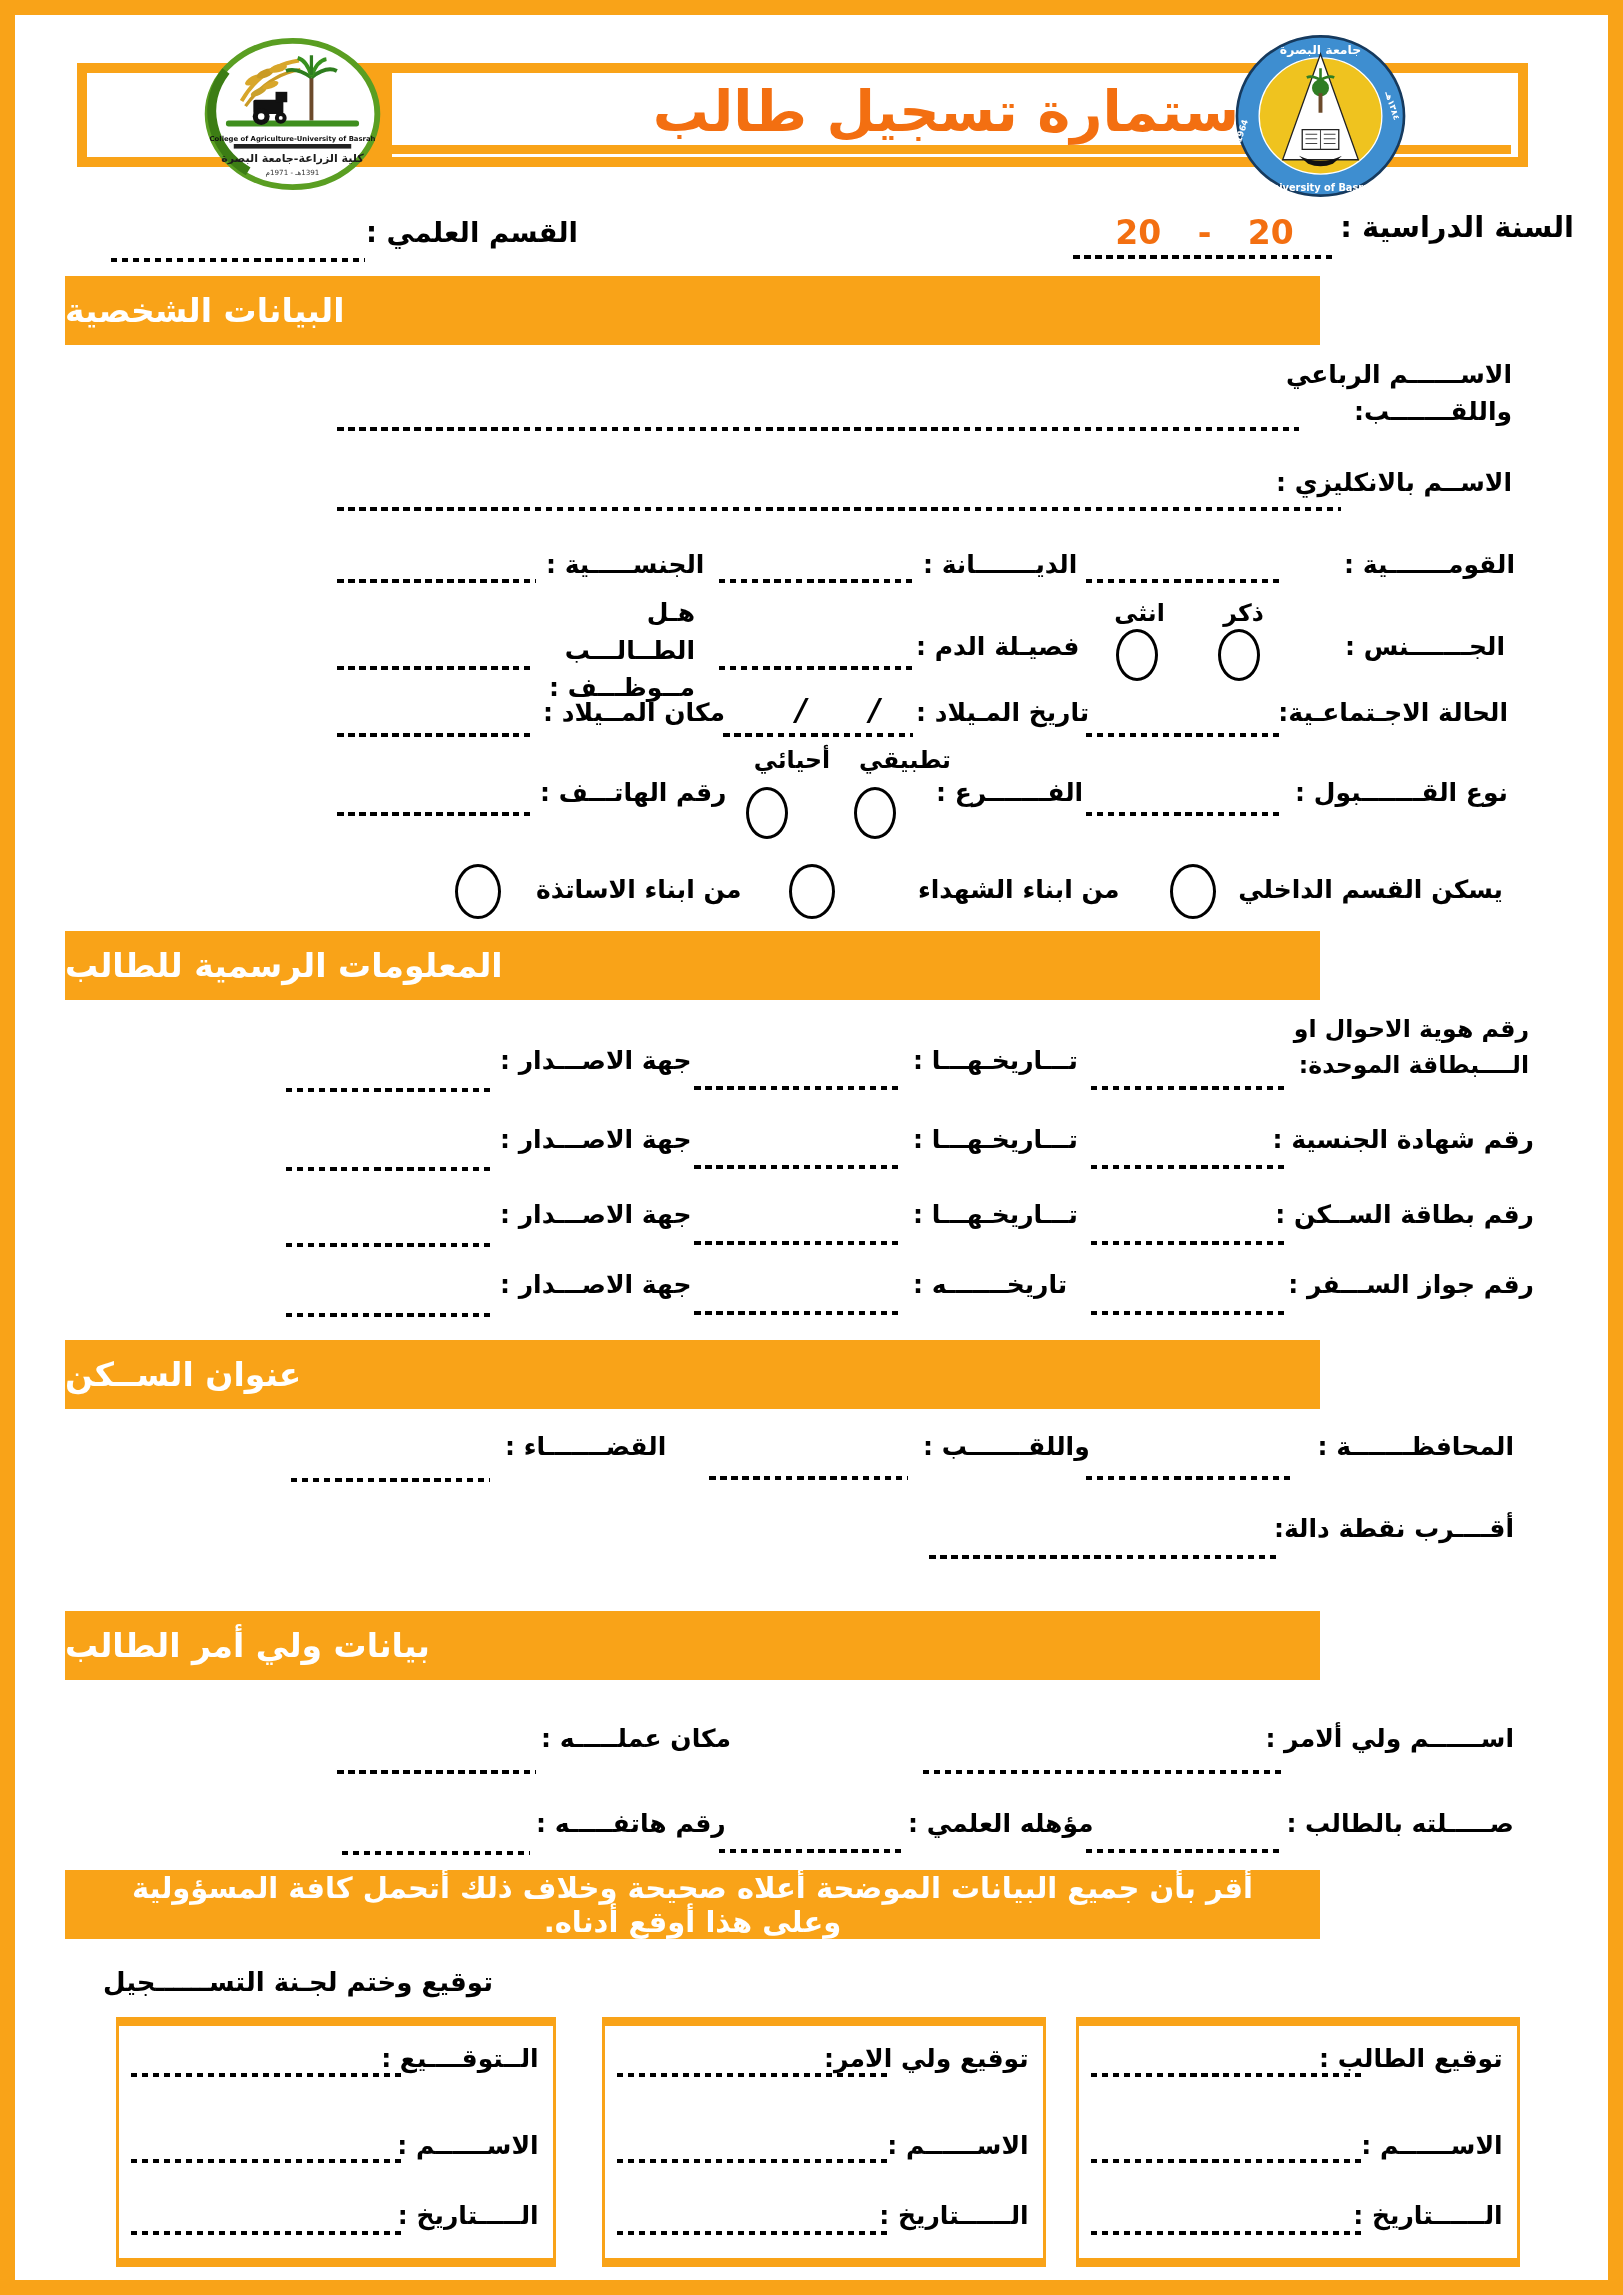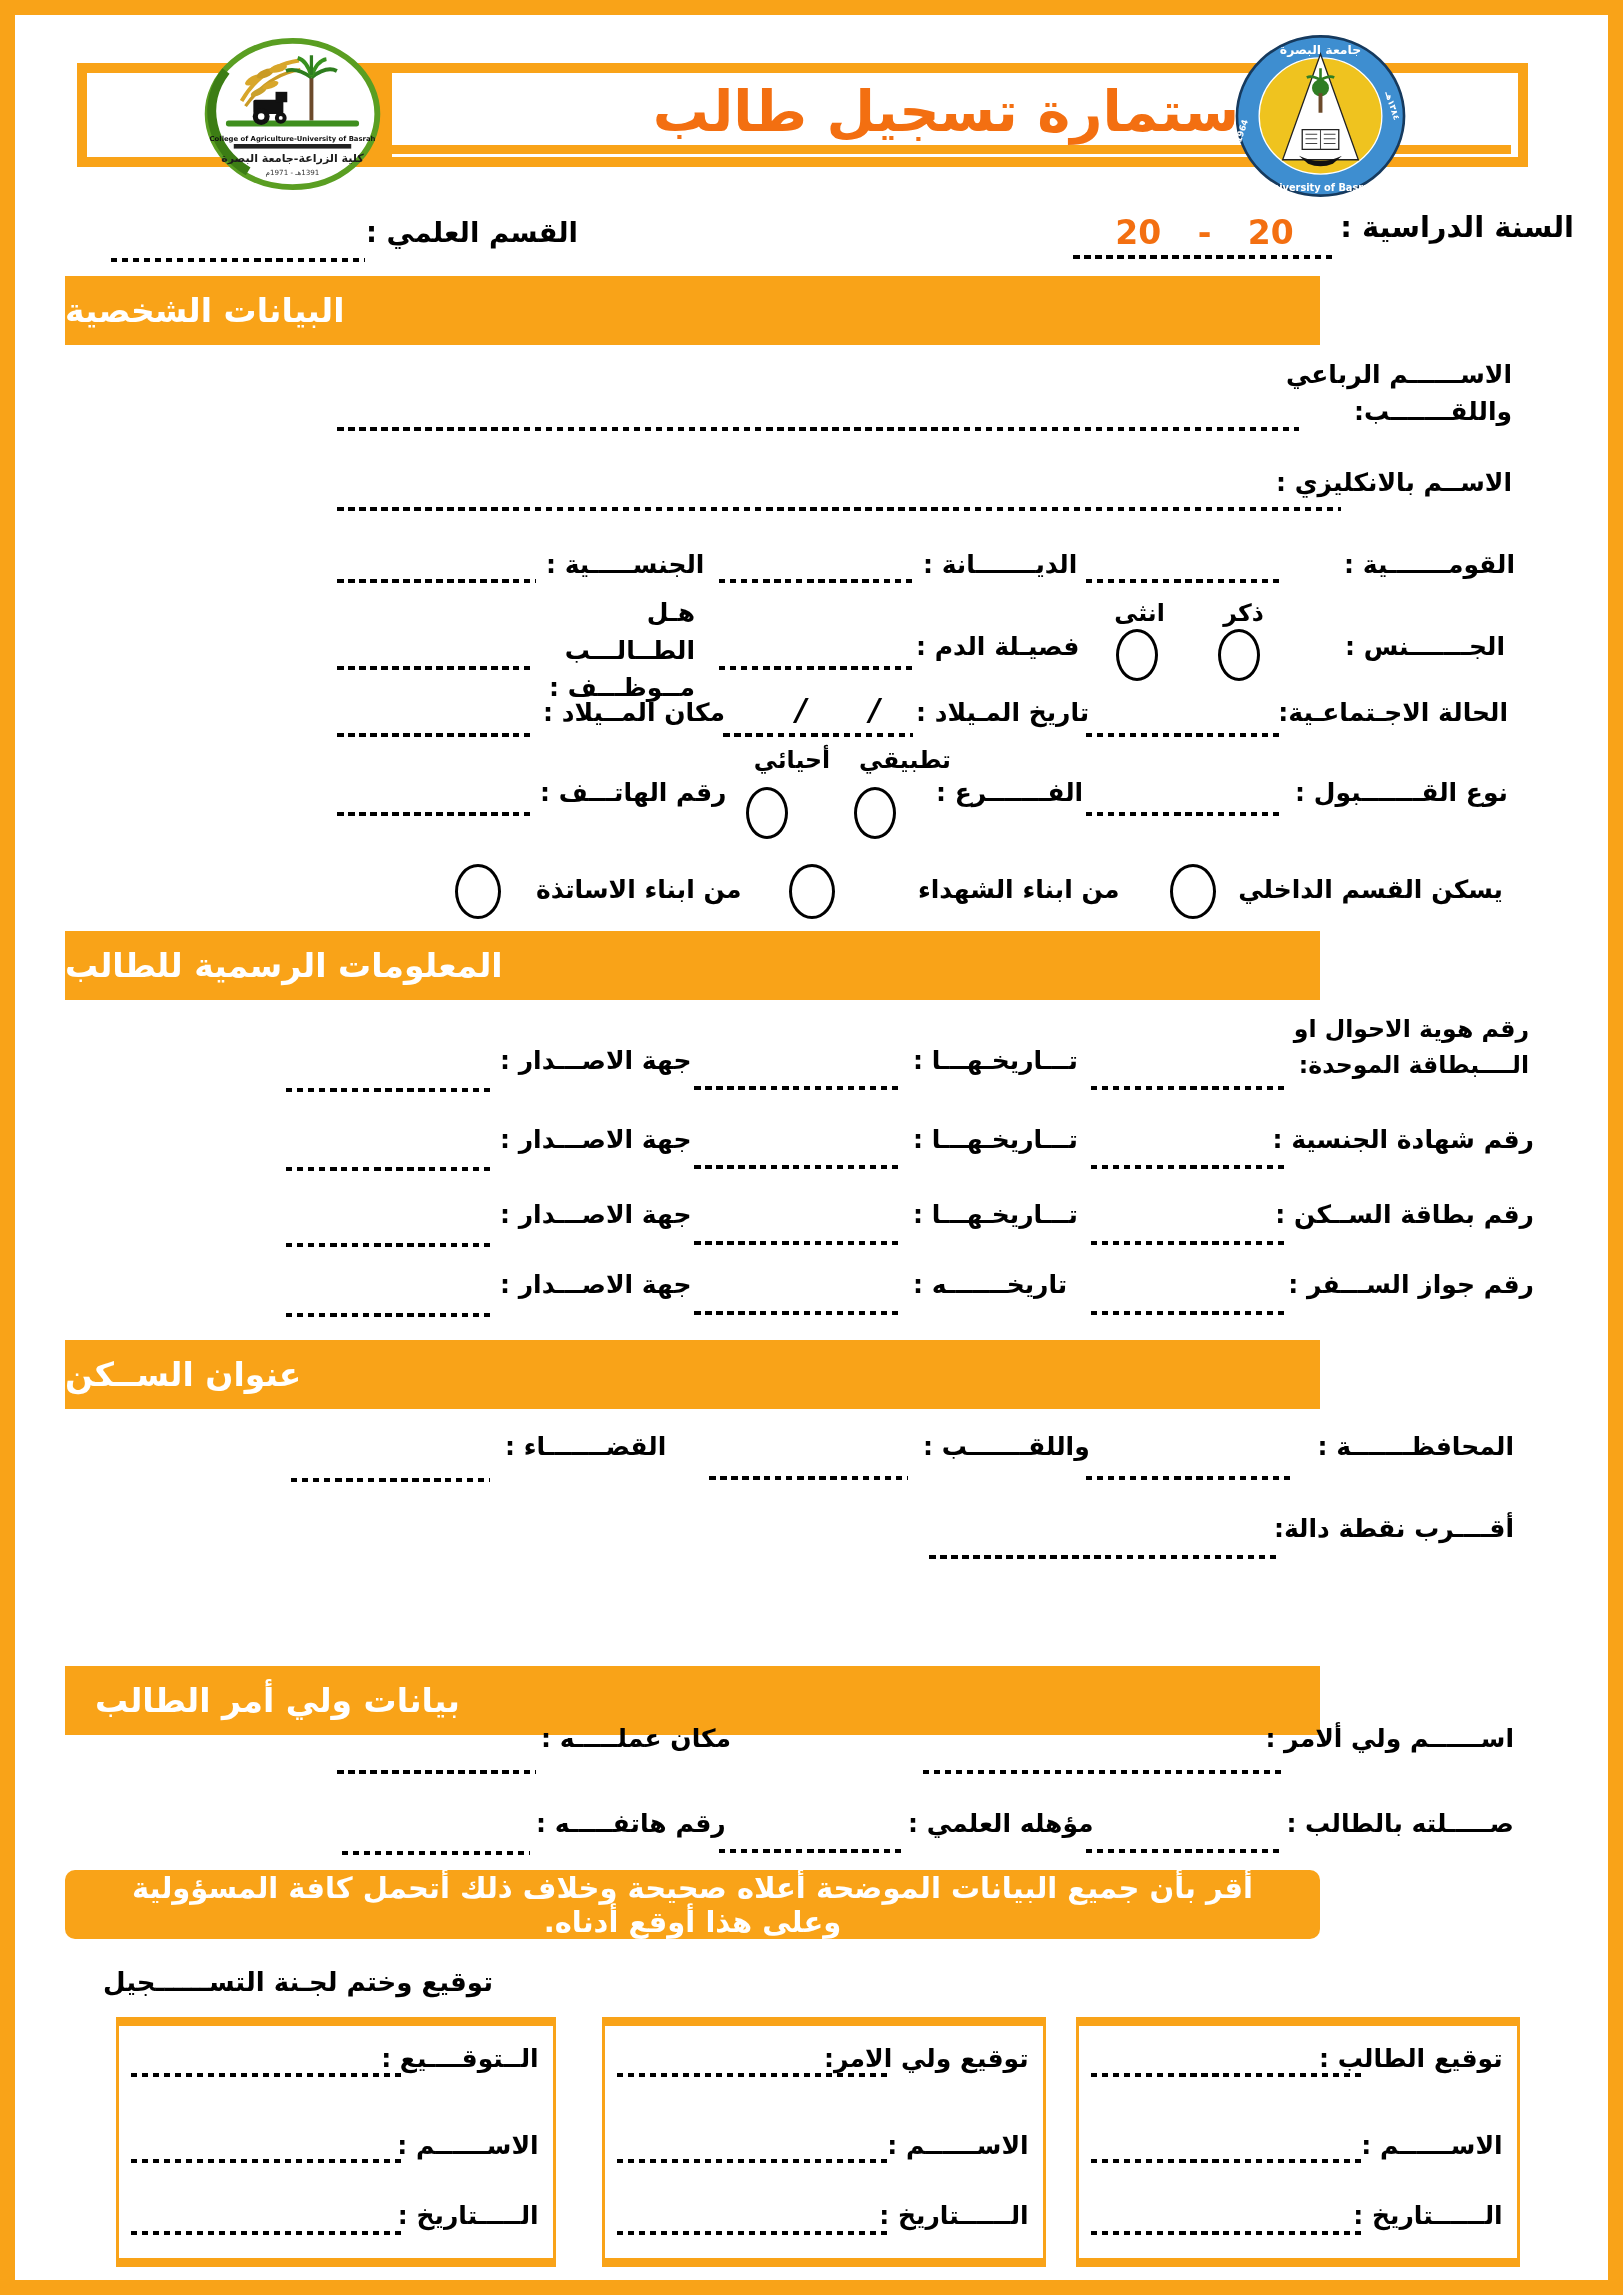--- a/index.html
+++ b/index.html
@@ -183,37 +183,37 @@
   <div class="lbl" style="right:109px;top:1433px;">المحافظـــــــة :</div>
   <div class="dash" style="left:1086px;top:1476px;width:204px;"></div>
   <div class="lbl" style="left:923px;top:1433px;">واللقـــــــب :</div>
   <div class="dash" style="left:709px;top:1476px;width:199px;"></div>
   <div class="lbl" style="left:505px;top:1433px;">القضـــــــاء :</div>
   <div class="dash" style="left:291px;top:1478px;width:199px;"></div>
 
   <div class="lbl" style="right:109px;top:1515px;">أقــــرب نقطة دالة:</div>
   <div class="dash" style="left:929px;top:1555px;width:351px;"></div>
 
-  <div class="bar" style="top:1666px;padding-left:30px;">
+  <div class="bar" style="top:1611px;">
     <span class="t">بيانات ولي أمر الطالب</span>
   </div>
 
   <div class="lbl" style="right:109px;top:1725px;">اســــــم ولي ألامر :</div>
   <div class="dash" style="left:923px;top:1770px;width:361px;"></div>
   <div class="lbl" style="left:541px;top:1725px;">مكان عملـــــه :</div>
   <div class="dash" style="left:337px;top:1770px;width:199px;"></div>
 
   <div class="lbl" style="right:109px;top:1810px;">صـــــلته بالطالب :</div>
   <div class="dash" style="left:1086px;top:1849px;width:198px;"></div>
   <div class="lbl" style="left:908px;top:1810px;">مؤهله العلمي :</div>
   <div class="dash" style="left:719px;top:1849px;width:183px;"></div>
   <div class="lbl" style="left:536px;top:1810px;">رقم هاتفـــــه :</div>
   <div class="dash" style="left:342px;top:1851px;width:188px;"></div>
 
-  <div class="bar" style="top:1870px;justify-content:flex-start;border-radius:10px;">
+  <div class="bar" style="top:1870px;justify-content:flex-start;">
     <span style="color:#fff;font-weight:bold;font-size:29px;direction:rtl;text-align:center;padding:0 26px;">أقر بأن جميع البيانات الموضحة أعلاه  صحيحة وخلاف ذلك أتحمل كافة المسؤولية وعلى هذا أوقع أدناه.</span>
   </div>
 
   <div class="lbl" style="left:103px;top:1968px;font-size:26px;">توقيع وختم لجـنة التســــــجيل</div>
 
   <div class="sigbox" style="left:1076px;top:2017px;width:444px;height:250px;">
     <div class="slbl" style="top:18.3px;">توقيع الطالب :</div>
     <div class="sdash" style="top:47px;"></div>
     <div class="slbl" style="top:105px;">الاســــــم :</div>
     <div class="sdash" style="top:133px;"></div>

